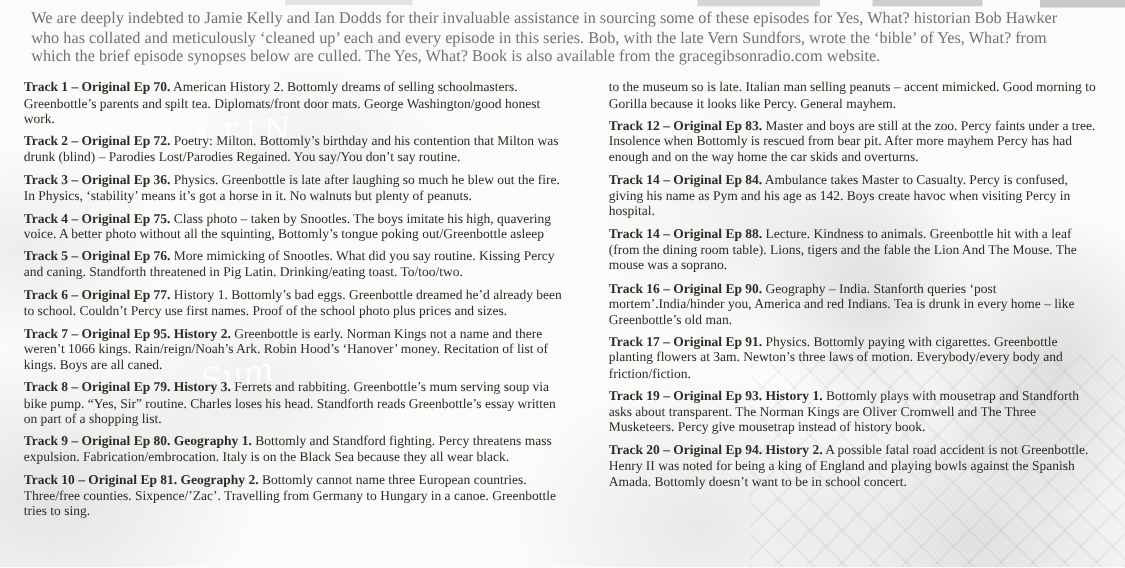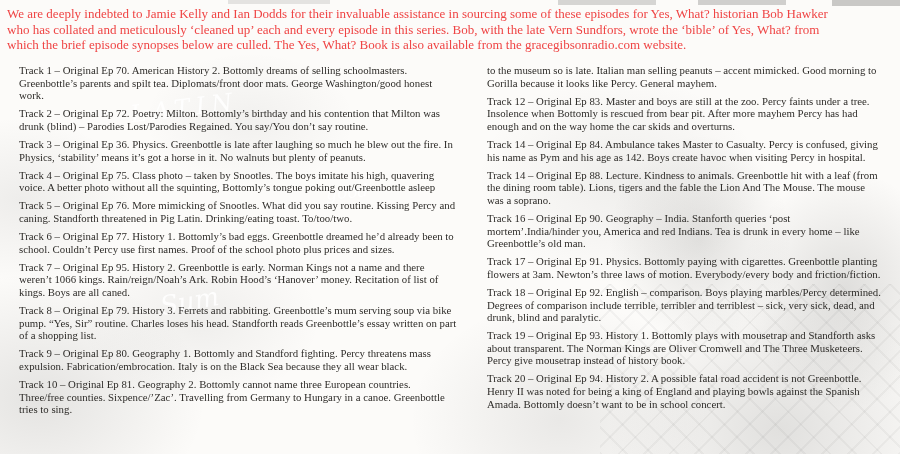--- a/index.html
+++ b/index.html
@@ -40,36 +40,36 @@
   .chalk{
     position:absolute;z-index:0;pointer-events:none;
     font-family:"DejaVu Serif", serif;font-style:italic;
     color:rgba(255,255,255,0.85);
   }
   .chalk-latin{left:130px;top:94px;font-size:24px;letter-spacing:6px;transform:rotate(-7deg);}
   .chalk-sum{left:160px;top:286px;font-size:26px;transform:rotate(-10deg);}
   .chalk-good{left:326px;top:182px;font-size:17px;transform:rotate(-5deg);}
   
   .intro{
-    position:absolute;left:7px;top:6px;width:828px;z-index:1;
-    color:#ef4444;
+    position:absolute;left:25px;top:6px;width:828px;z-index:1;
+    color:#737373;
     font-size:13px;line-height:15.6px;
   }
   .cols{
     position:absolute;left:19px;top:64px;z-index:1;
     display:flex;gap:30px;
   }
   .col-left{width:438px;}
   .col-right{width:396px;}
   p.track{
     margin:0 0 5.5px 0;
     font-size:10.8px;line-height:12.6px;
     color:#2e2c29;
   }
-  p.track b{font-weight:normal;}
+  p.track b{font-weight:bold;}
 </style>
 </head>
 <body>
 
 <div class="page">
 
   <div class="photo-wash"></div>
   <div class="argyle"></div>
   <div class="topstrip ts1"></div>
   <div class="topstrip ts2"></div>
@@ -96,19 +96,18 @@
       <p class="track"><b>Track 10 – Original Ep 81. Geography 2.</b> <span>Bottomly cannot name three European countries. Three/free counties. Sixpence/’Zac’. Travelling from Germany to Hungary in a canoe. Greenbottle tries to sing.</span></p>
     </div>
 
     <div class="col-right">
       <p class="track">to the museum so is late. Italian man selling peanuts – accent mimicked. Good morning to Gorilla because it looks like Percy. General mayhem.</p>
       <p class="track"><b>Track 12 – Original Ep 83.</b> <span>Master and boys are still at the zoo. Percy faints under a tree. Insolence when Bottomly is rescued from bear pit. After more mayhem Percy has had enough and on the way home the car skids and overturns.</span></p>
       <p class="track"><b>Track 14 – Original Ep 84.</b> <span>Ambulance takes Master to Casualty. Percy is confused, giving his name as Pym and his age as 142. Boys create havoc when visiting Percy in hospital.</span></p>
       <p class="track"><b>Track 14 – Original Ep 88.</b> <span>Lecture. Kindness to animals. Greenbottle hit with a leaf (from the dining room table). Lions, tigers and the fable the Lion And The Mouse. The mouse was a soprano.</span></p>
       <p class="track"><b>Track 16 – Original Ep 90.</b> <span>Geography – India. Stanforth queries ‘post mortem’.India/hinder you, America and red Indians. Tea is drunk in every home – like Greenbottle’s old man.</span></p>
       <p class="track"><b>Track 17 – Original Ep 91.</b> <span>Physics. Bottomly paying with cigarettes. Greenbottle planting flowers at 3am. Newton’s three laws of motion. Everybody/every body and friction/fiction.</span></p>
-      <p class="track"><b>Track 18 – Original Ep 92. English</b> <span>– comparison. Boys playing marbles/Percy determined. Degrees of comparison include terrible, terribler and terriblest – sick, very sick, dead, and drunk, blind and paralytic.</span></p>
       <p class="track"><b>Track 19 – Original Ep 93. History 1.</b> <span>Bottomly plays with mousetrap and Standforth asks about transparent. The Norman Kings are Oliver Cromwell and The Three Musketeers. Percy give mousetrap instead of history book.</span></p>
       <p class="track"><b>Track 20 – Original Ep 94. History 2.</b> <span>A possible fatal road accident is not Greenbottle. Henry II was noted for being a king of England and playing bowls against the Spanish Amada. Bottomly doesn’t want to be in school concert.</span></p>
     </div>
 
   </div>
 </div>
 
 </body></html>

